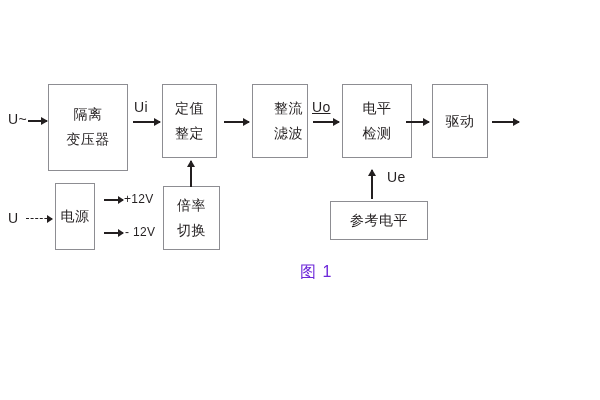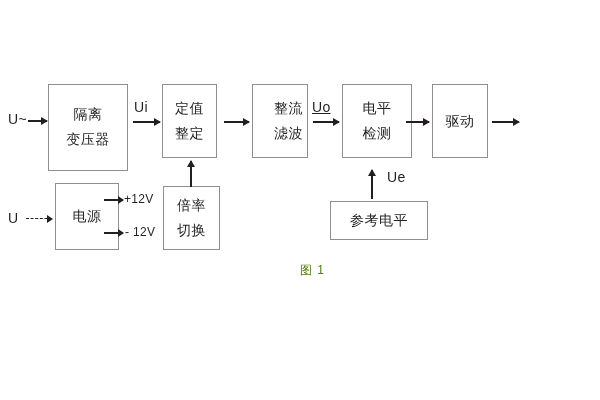--- a/index.html
+++ b/index.html
@@ -65,22 +65,22 @@
     position:absolute;
     left:50%;top:-1px;
     transform:translateX(-50%);
     border-bottom:7px solid #231f20;
     border-left:4.5px solid transparent;
     border-right:4.5px solid transparent;
   }
 
   .caption{
     position:absolute;
-    font-size:12px;
-    color:#4d7c0f;
+    font-size:16px;
+    color:#6d28d9;
     letter-spacing:1px;
   }
 </style>
 </head>
 <body>
 
 <div id="canvas">
 
   <div class="lbl big" style="left:8px;top:111px;">U~</div>
   <div class="arrow" style="left:28px;top:120px;width:19px;"></div>
@@ -118,21 +118,21 @@
   <div class="box" style="left:432px;top:84px;width:56px;height:74px;">
     <span class="ln">驱动</span>
   </div>
 
   <div class="arrow" style="left:492px;top:121px;width:27px;"></div>
 
 
   <div class="lbl big" style="left:8px;top:210px;">U</div>
   <div class="arrow dashed small" style="left:26px;top:218px;width:26px;"></div>
 
-  <div class="box" style="left:55px;top:183px;width:64px;height:67px;">
+  <div class="box" style="left:55px;top:183px;width:40px;height:67px;">
     <span class="ln">电源</span>
   </div>
 
   <div class="arrow small" style="left:104px;top:199px;width:19px;"></div>
   <div class="lbl" style="left:124px;top:192px;">+12V</div>
 
   <div class="arrow small" style="left:104px;top:232px;width:19px;"></div>
   <div class="lbl" style="left:125px;top:225px;">- 12V</div>
 
   <div class="box two" style="left:163px;top:186px;width:57px;height:64px;">

